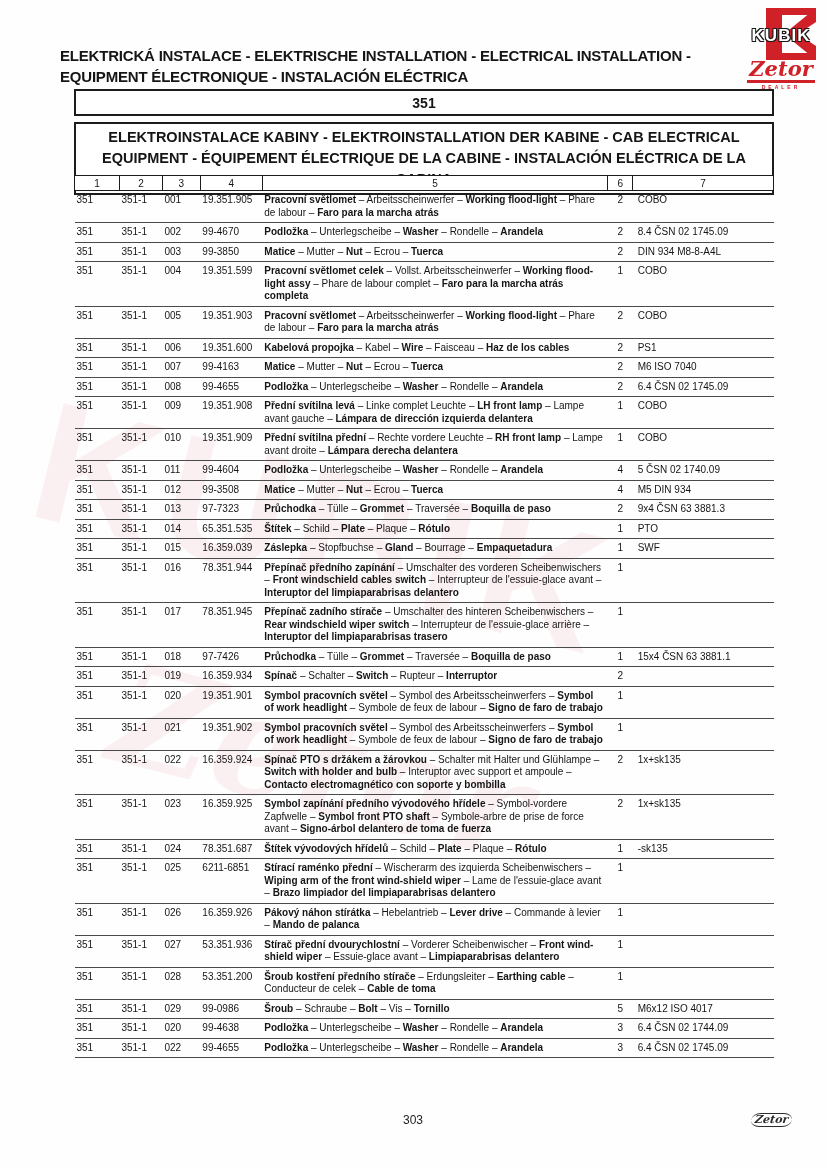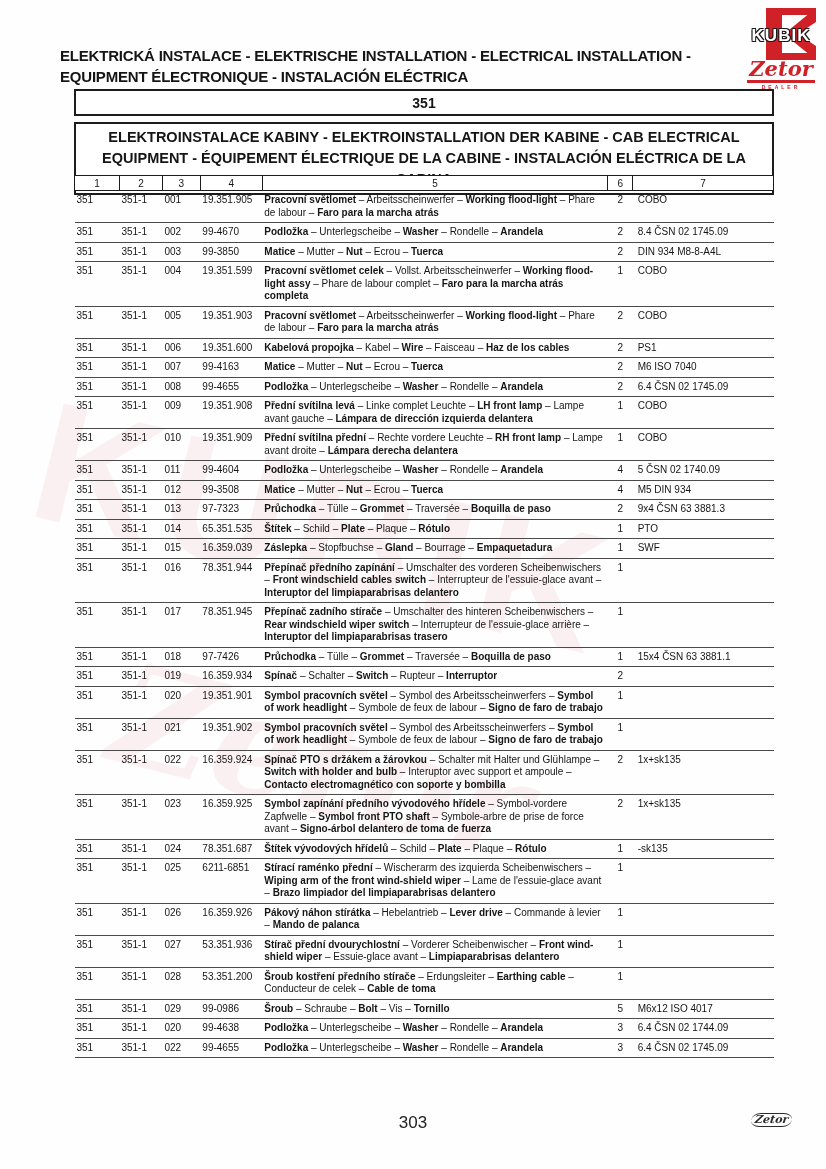--- a/index.html
+++ b/index.html
@@ -64,21 +64,21 @@
     border-bottom: 1px solid #4a4a4a; vertical-align: top;
     padding: 3px 3px 3px 2px; line-height: 1.25;
   }
   table.parts tbody td.qty { text-align: center; padding-left: 0; padding-right: 0; }
   table.parts tbody td.note { padding-left: 5px; }
   .b { font-weight: bold; }
 
   
   .page-number {
     position: absolute; top: 1113px; left: 60px; width: 706px; text-align: center;
-    font-size: 17px; color: #222; z-index: 1;
+    font-size: 12px; color: #222; z-index: 1;
   }
   .footer-logo {
     position: absolute; top: 1113px; right: 34px; color: #2a2a2a; z-index: 1;
     font-family: "DejaVu Serif", serif; font-style: italic; font-weight: bold;
     font-size: 11px; transform: skewX(-8deg); border-bottom: 1px solid #2a2a2a;
     border-top: 1px solid #2a2a2a; border-radius: 40%/90%; padding: 0 4px; line-height: 1.1;
   }
 </style>
 </head>
 <body>

